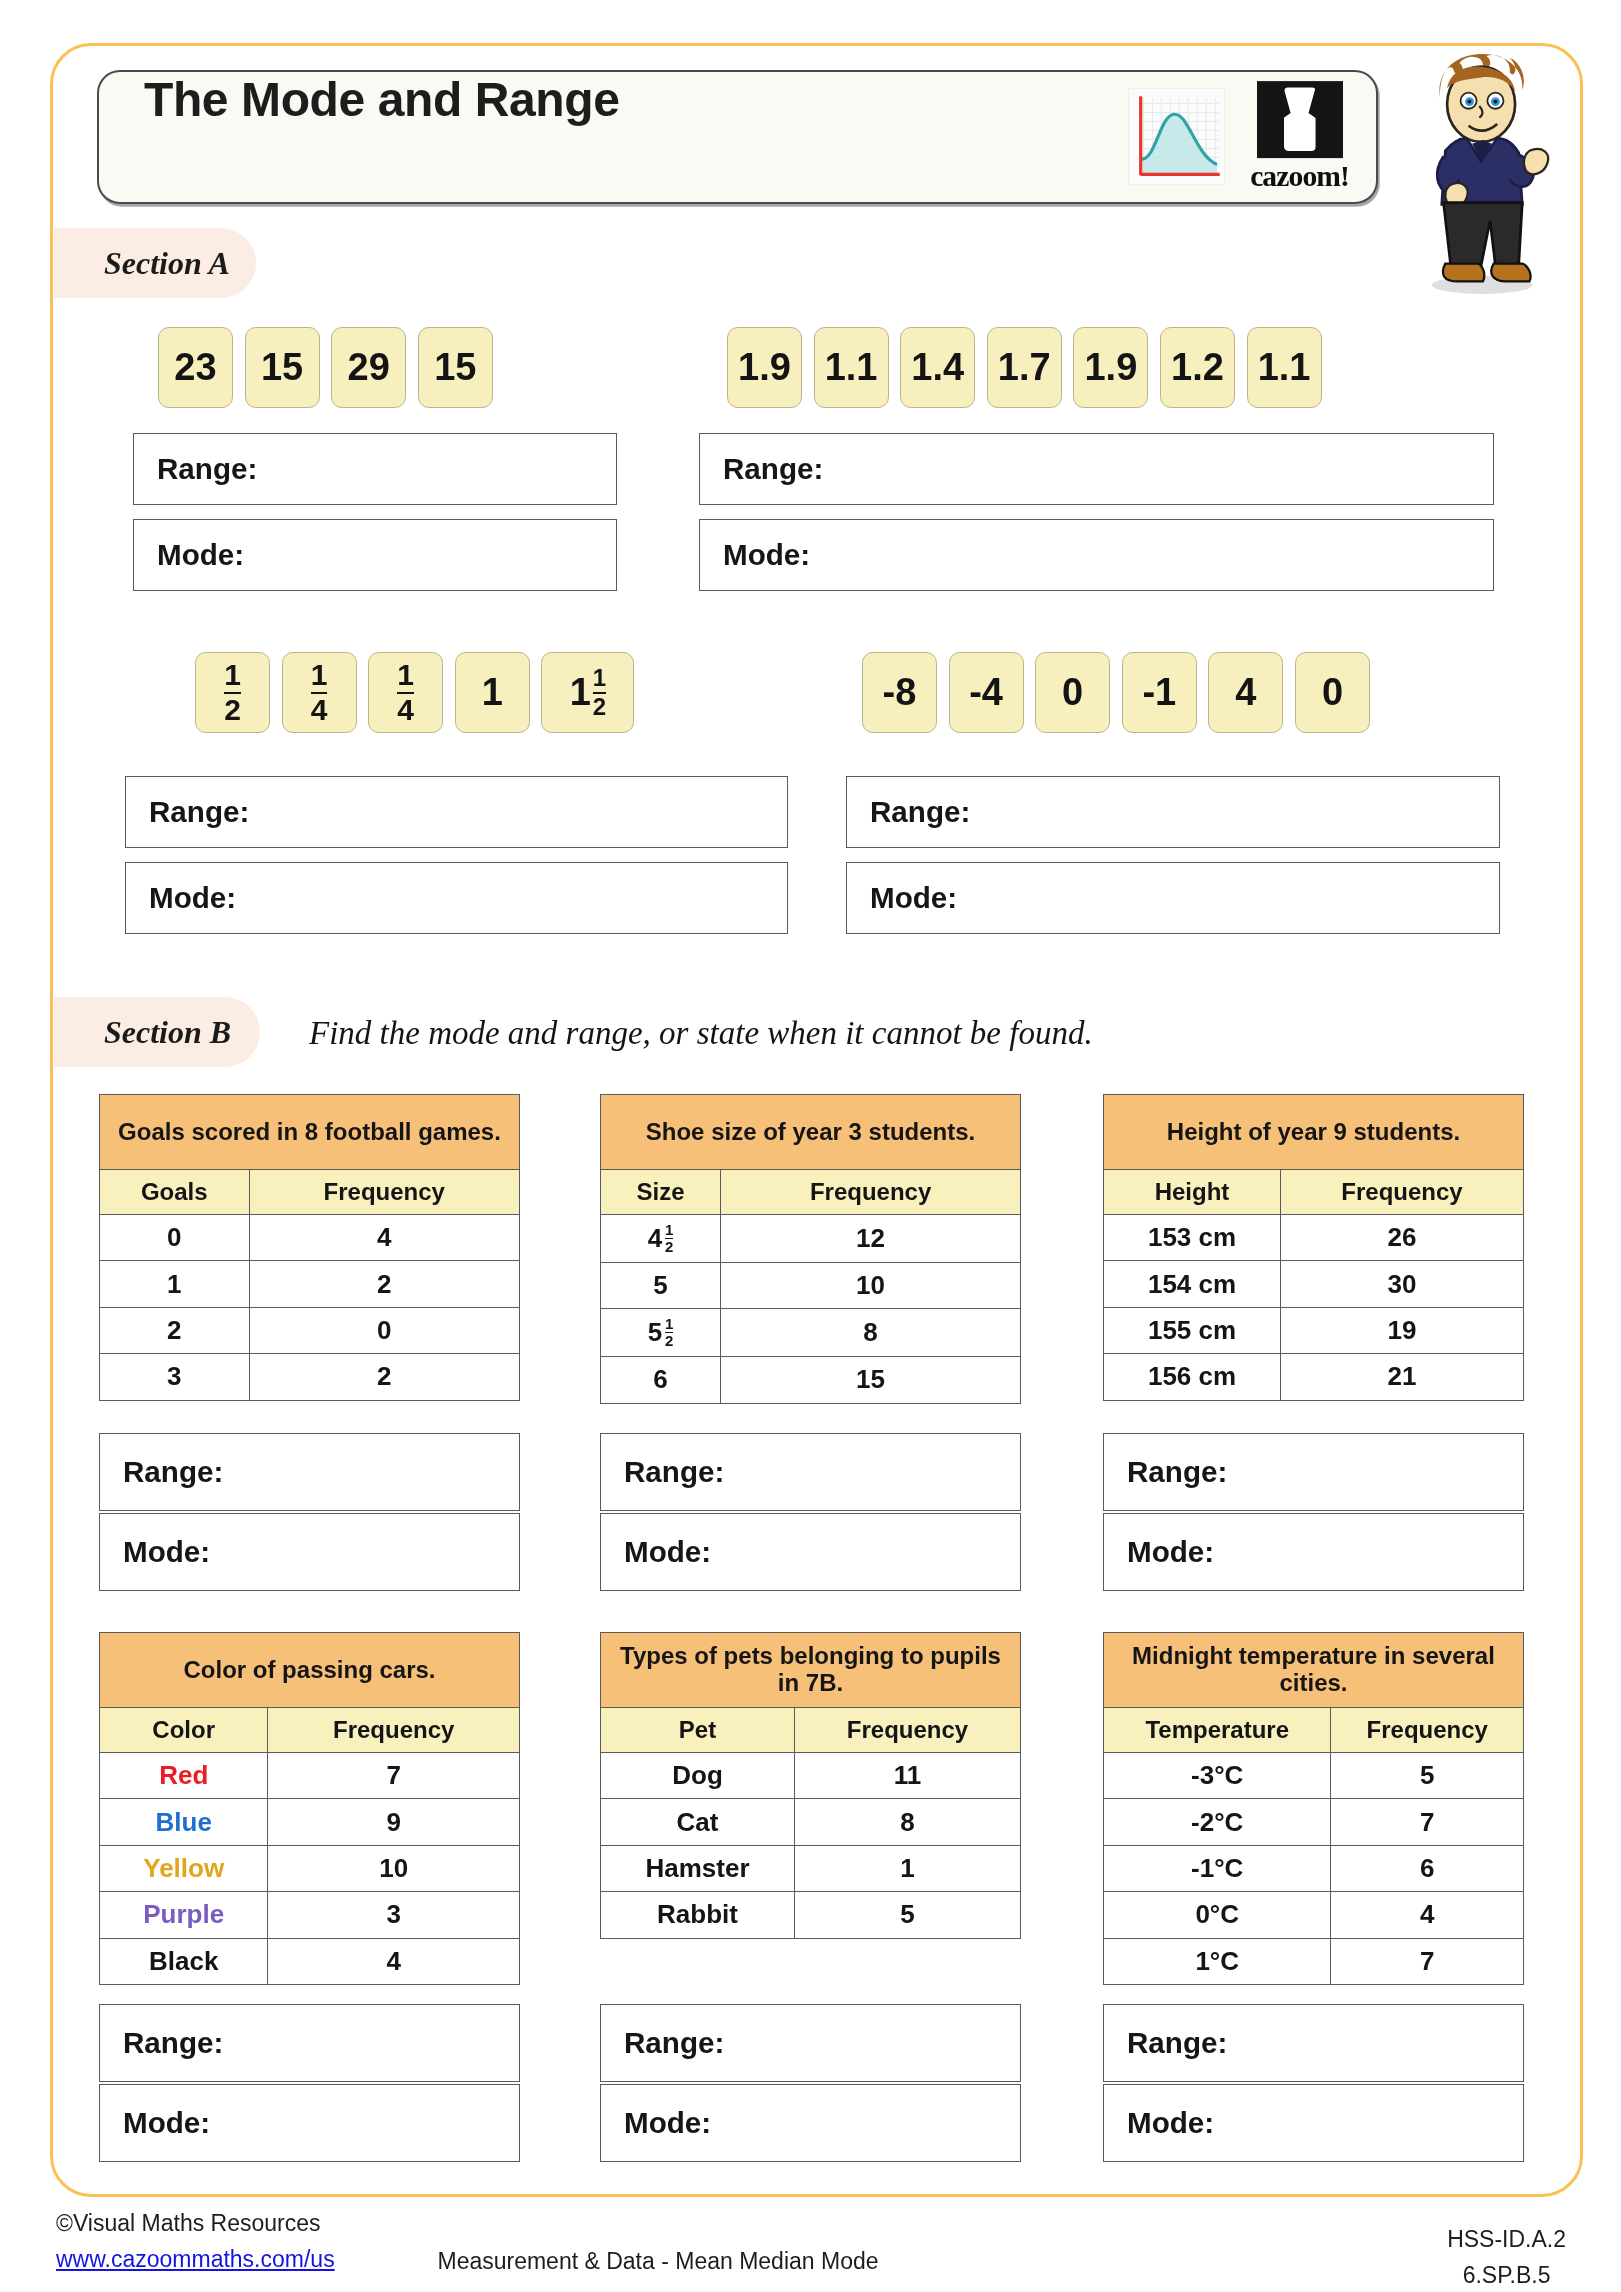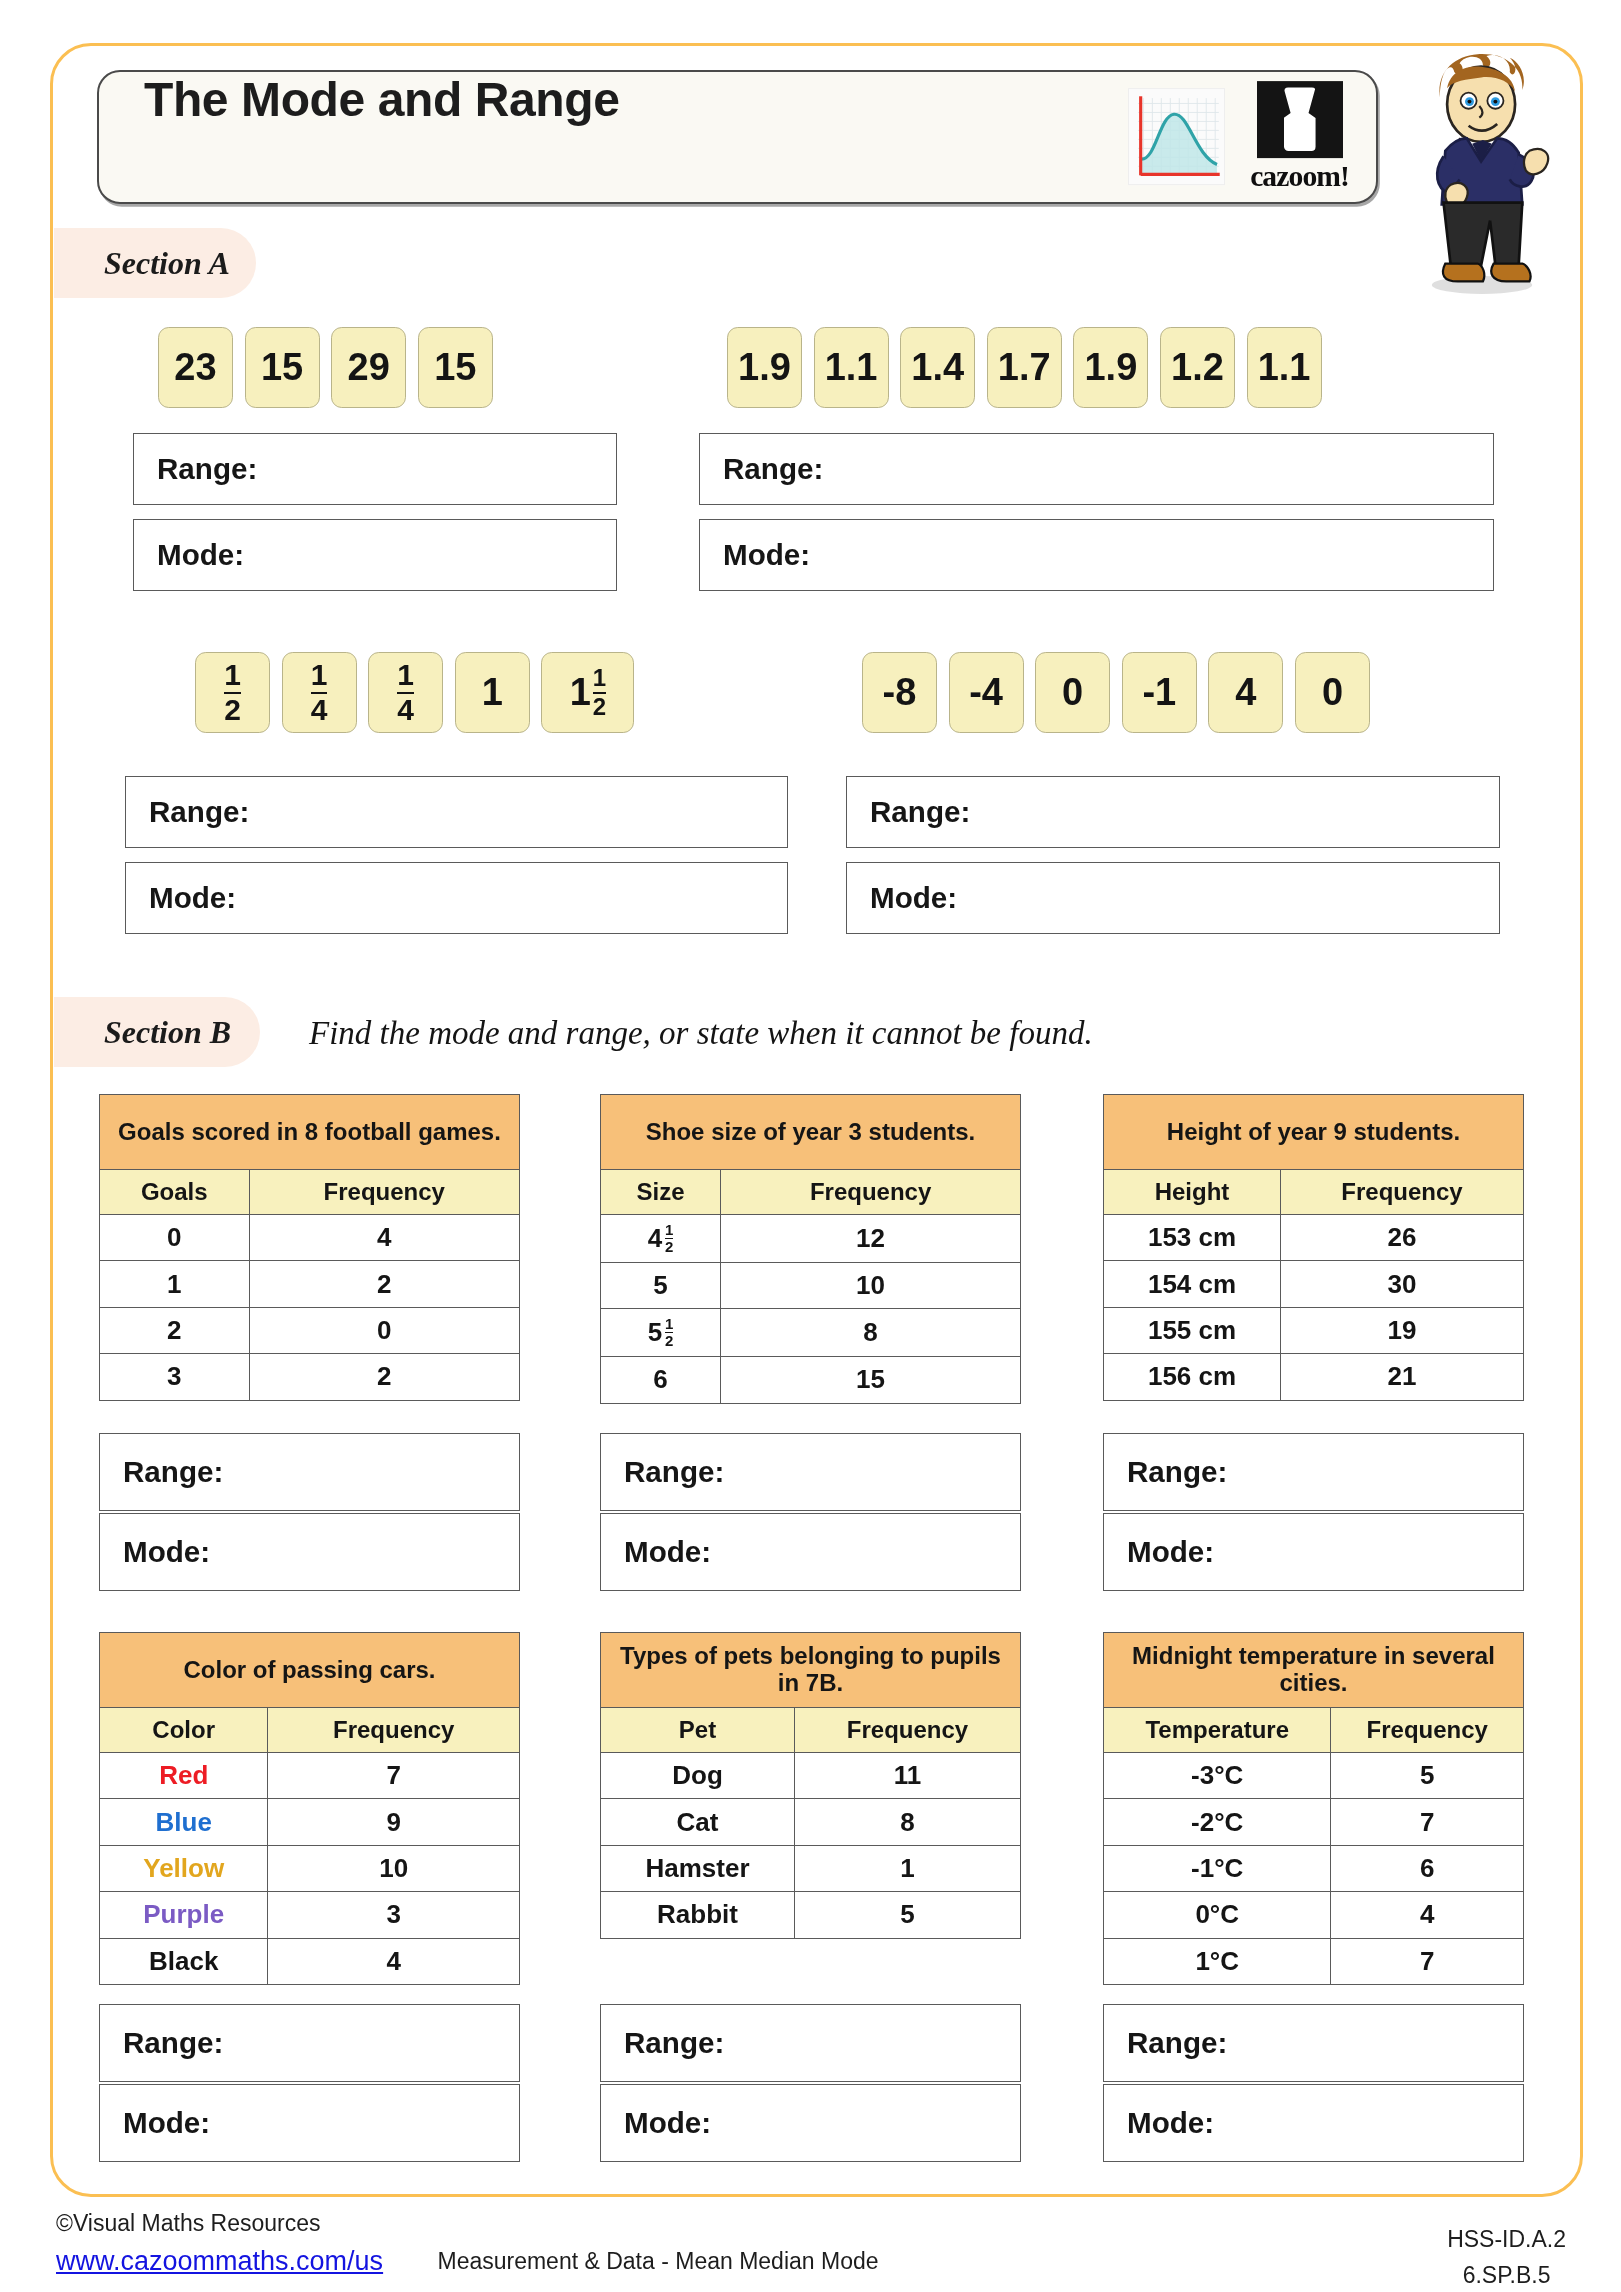--- a/index.html
+++ b/index.html
@@ -215,21 +215,21 @@
   }
   .tbl-frac .fr .den { border-top: 1.8px solid #141414; }
 
   
   .footer { position: absolute; left: 0; top: 2210px; width: 1622px; height: 82px; }
   .footer-left { position: absolute; left: 56px; top: 0; }
   .footer-copy { font-size: 23px; color: #1d1d1d; }
   .footer-link {
     display: inline-block;
     margin-top: 9px;
-    font-size: 27px;
+    font-size: 23px;
     color: #1414e0;
     text-decoration: underline;
     text-align: center;
   }
   .footer-center {
     position: absolute;
     left: 0; top: 38px;
     width: 1316px;
     text-align: center;
     font-size: 23px;

